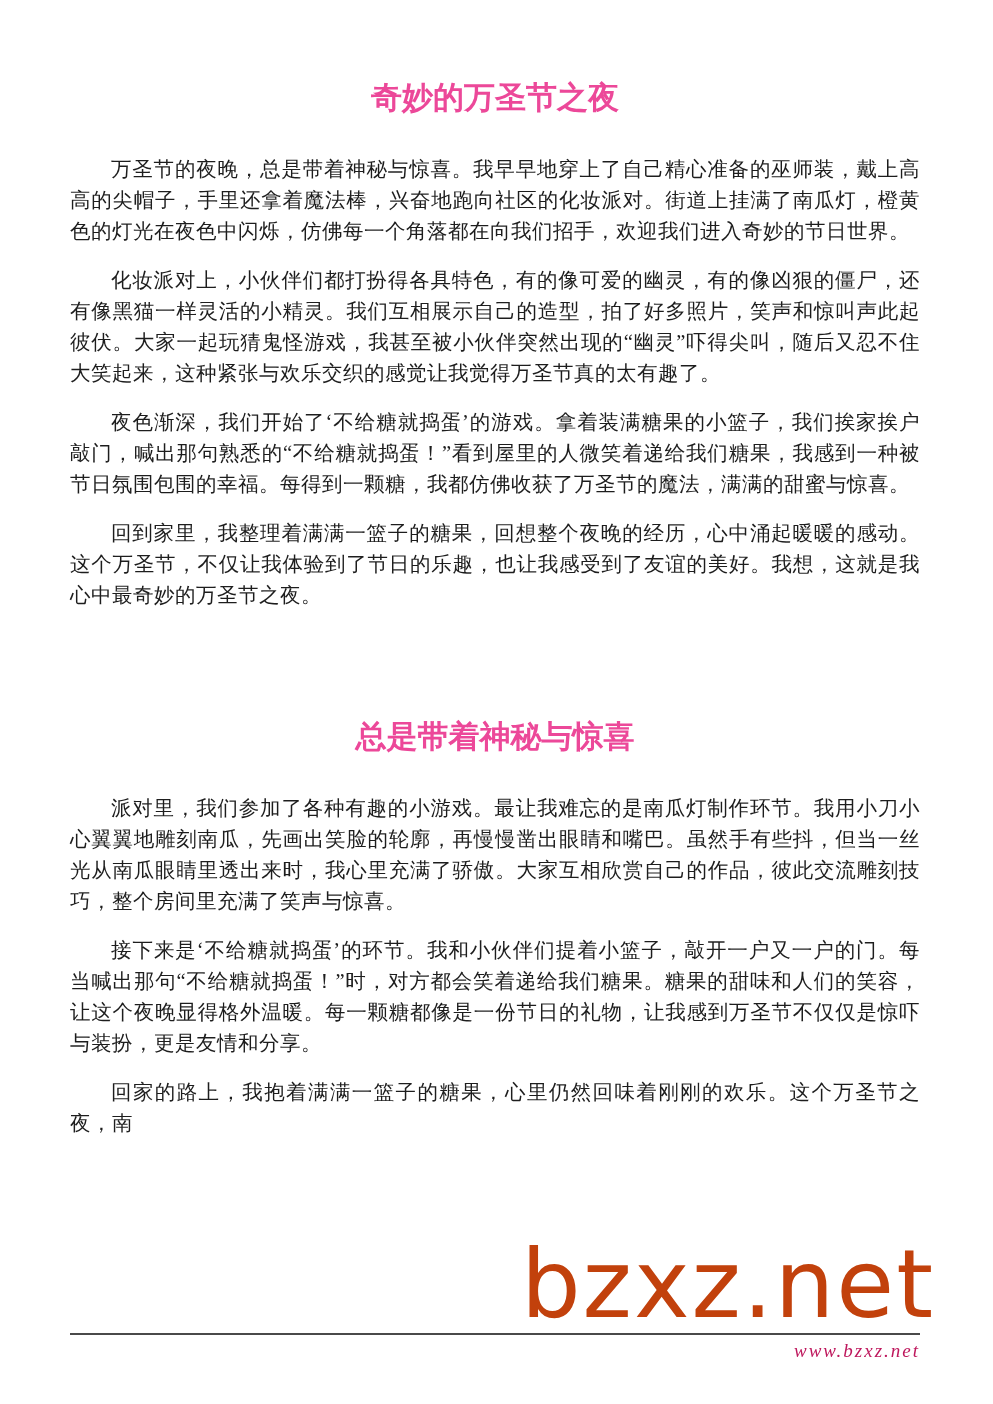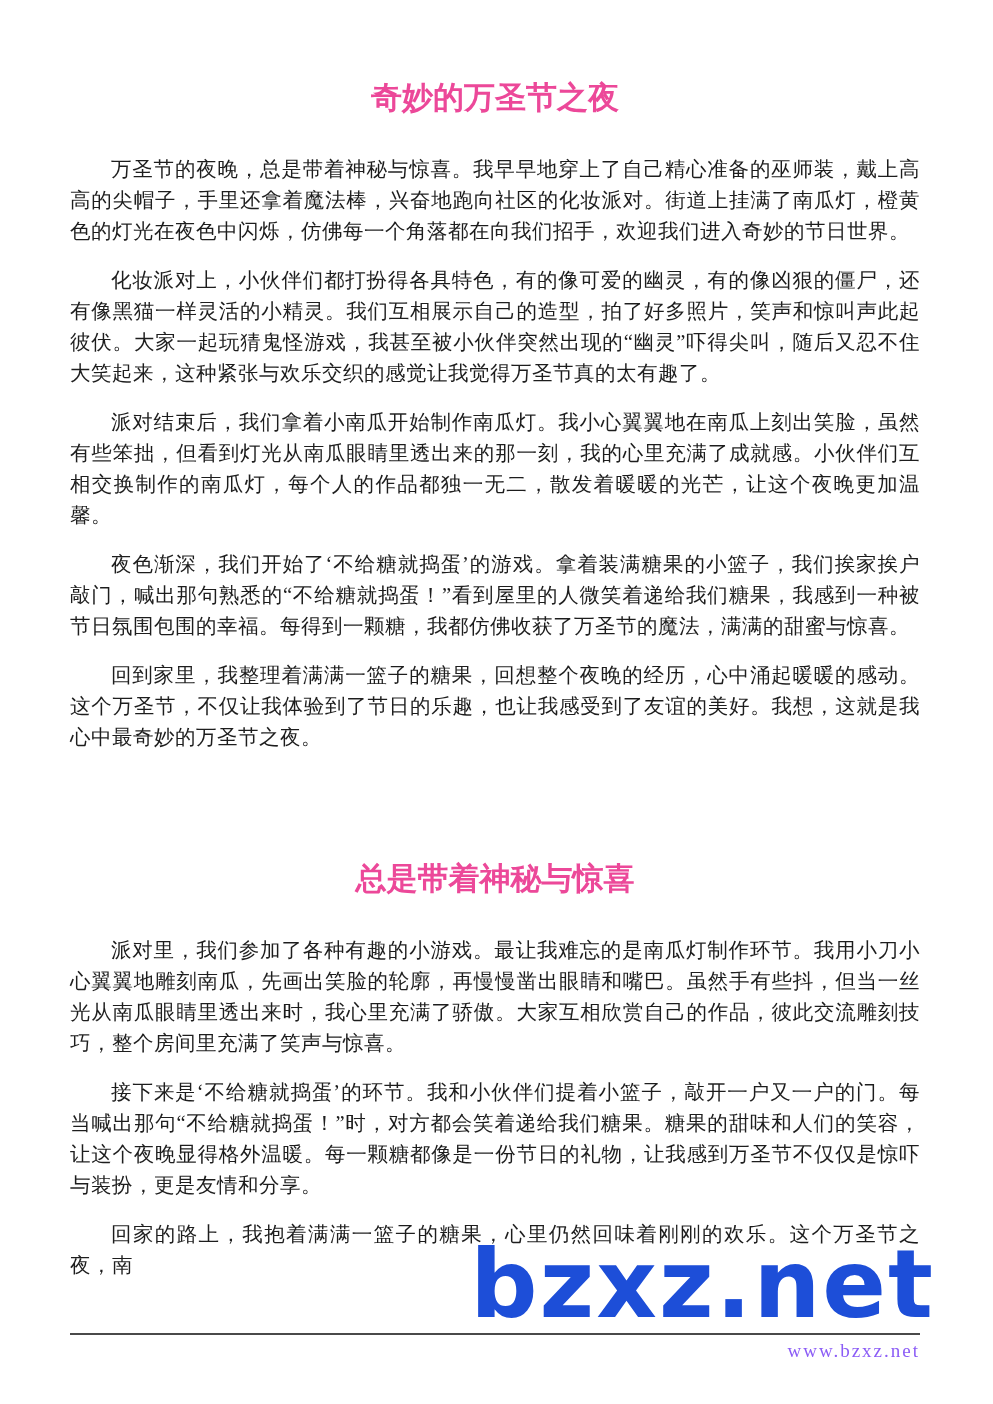--- a/index.html
+++ b/index.html
@@ -14,24 +14,24 @@
     background: #ffffff;
     overflow: hidden;
     font-family: "Liberation Serif", serif;
   }
   .watermark {
     position: absolute;
     top: 1238px;
     right: 58px;
     z-index: 0;
     font-family: "DejaVu Sans", sans-serif;
-    font-weight: bold;
+    font-weight: normal;
     font-size: 94px;
     line-height: 1;
-    color: #1d4ed8;
+    color: #c2410c;
     letter-spacing: 2px;
     user-select: none;
   }
   .content {
     position: relative;
     z-index: 1;
     padding: 0 73px 0 70px;
   }
   .essay-title {
     margin: 0;
@@ -67,39 +67,39 @@
     height: 2px;
     background: #4a4a4a;
     z-index: 2;
   }
   .footer-url {
     position: absolute;
     top: 1340px;
     right: 73px;
     z-index: 2;
     font-family: "Liberation Serif", serif;
+    font-style: italic;
     font-size: 19px;
     letter-spacing: 2px;
-    color: #8b5cf6;
+    color: #be185d;
   }
 </style>
 </head>
 <body>
 
 <div class="page">
 
   <div class="watermark">bzxz.net</div>
 
   <div class="content">
 
     <section class="essay essay-first">
       <h1 class="essay-title">奇妙的万圣节之夜</h1>
       <p>万圣节的夜晚，总是带着神秘与惊喜。我早早地穿上了自己精心准备的巫师装，戴上高高的尖帽子，手里还拿着魔法棒，兴奋地跑向社区的化妆派对。街道上挂满了南瓜灯，橙黄色的灯光在夜色中闪烁，仿佛每一个角落都在向我们招手，欢迎我们进入奇妙的节日世界。</p>
       <p>化妆派对上，小伙伴们都打扮得各具特色，有的像可爱的幽灵，有的像凶狠的僵尸，还有像黑猫一样灵活的小精灵。我们互相展示自己的造型，拍了好多照片，笑声和惊叫声此起彼伏。大家一起玩猜鬼怪游戏，我甚至被小伙伴突然出现的“幽灵”吓得尖叫，随后又忍不住大笑起来，这种紧张与欢乐交织的感觉让我觉得万圣节真的太有趣了。</p>
-      <p>派对结束后，我们拿着小南瓜开始制作南瓜灯。我小心翼翼地在南瓜上刻出笑脸，虽然有些笨拙，但看到灯光从南瓜眼睛里透出来的那一刻，我的心里充满了成就感。小伙伴们互相交换制作的南瓜灯，每个人的作品都独一无二，散发着暖暖的光芒，让这个夜晚更加温馨。</p>
       <p>夜色渐深，我们开始了‘不给糖就捣蛋’的游戏。拿着装满糖果的小篮子，我们挨家挨户敲门，喊出那句熟悉的“不给糖就捣蛋！”看到屋里的人微笑着递给我们糖果，我感到一种被节日氛围包围的幸福。每得到一颗糖，我都仿佛收获了万圣节的魔法，满满的甜蜜与惊喜。</p>
       <p>回到家里，我整理着满满一篮子的糖果，回想整个夜晚的经历，心中涌起暖暖的感动。这个万圣节，不仅让我体验到了节日的乐趣，也让我感受到了友谊的美好。我想，这就是我心中最奇妙的万圣节之夜。</p>
     </section>
 
     <section class="essay essay-second">
       <h1 class="essay-title">总是带着神秘与惊喜</h1>
       <p>派对里，我们参加了各种有趣的小游戏。最让我难忘的是南瓜灯制作环节。我用小刀小心翼翼地雕刻南瓜，先画出笑脸的轮廓，再慢慢凿出眼睛和嘴巴。虽然手有些抖，但当一丝光从南瓜眼睛里透出来时，我心里充满了骄傲。大家互相欣赏自己的作品，彼此交流雕刻技巧，整个房间里充满了笑声与惊喜。</p>
       <p>接下来是‘不给糖就捣蛋’的环节。我和小伙伴们提着小篮子，敲开一户又一户的门。每当喊出那句“不给糖就捣蛋！”时，对方都会笑着递给我们糖果。糖果的甜味和人们的笑容，让这个夜晚显得格外温暖。每一颗糖都像是一份节日的礼物，让我感到万圣节不仅仅是惊吓与装扮，更是友情和分享。</p>
       <p>回家的路上，我抱着满满一篮子的糖果，心里仍然回味着刚刚的欢乐。这个万圣节之夜，南</p>
     </section>

